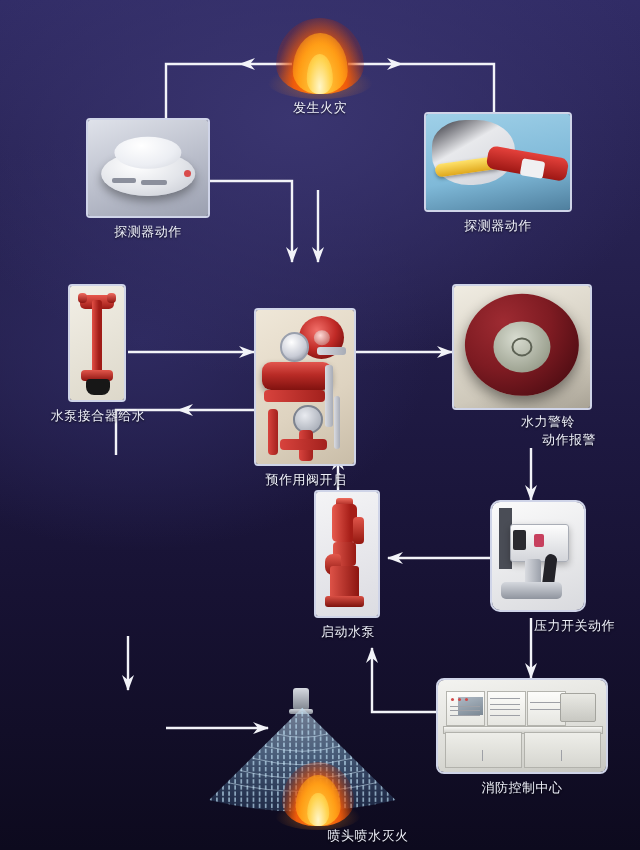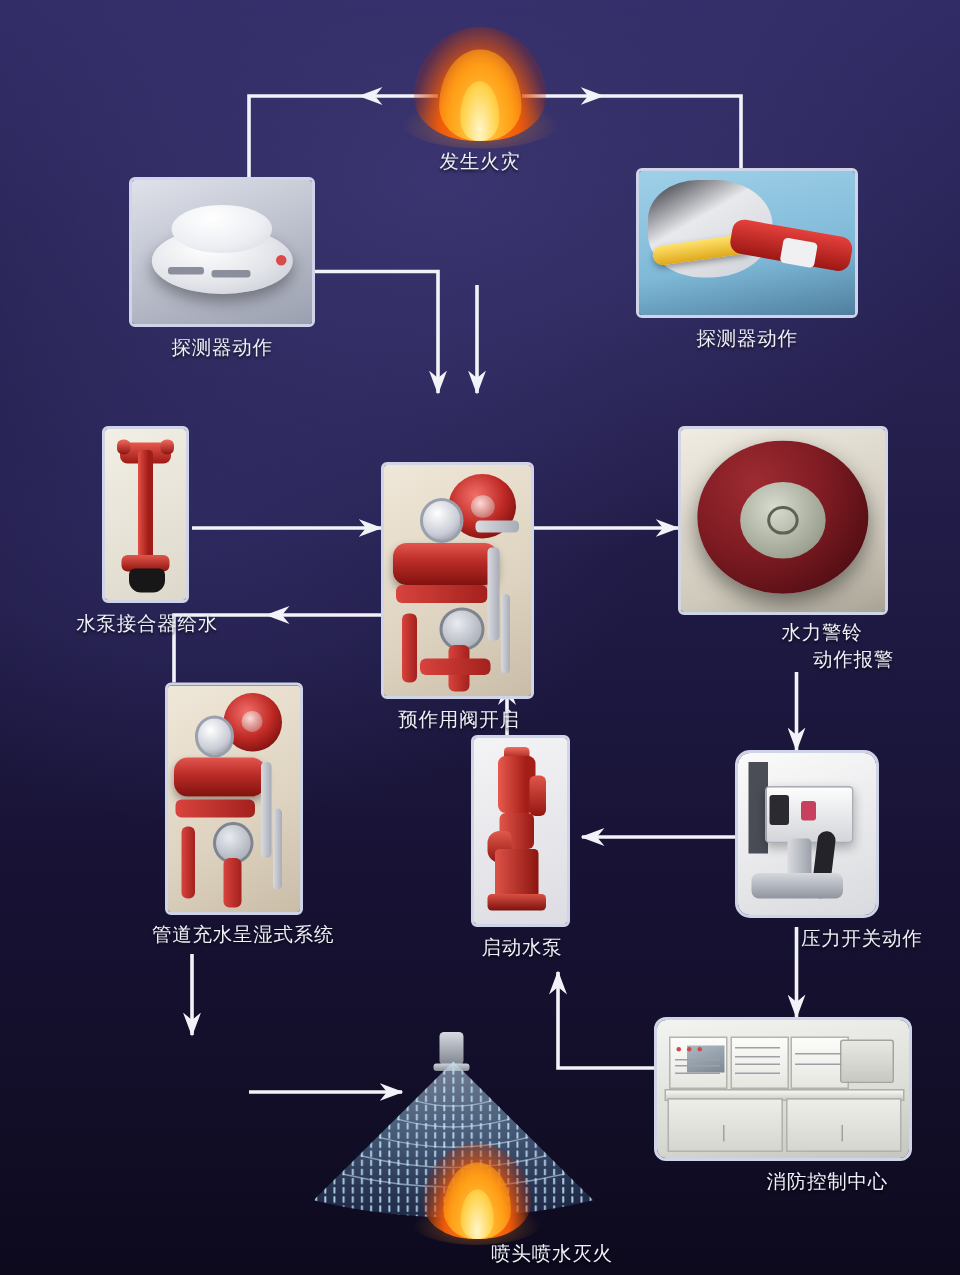--- a/index.html
+++ b/index.html
@@ -282,37 +282,20 @@
         <div class="ag-disc"></div>
         <div class="ag-plate">
             <div class="ag-hub"></div>
           </div>
       </div>
     </div>
     <div class="cap" style="left:36px;top:130px;width:120px;text-align:center;">水力警铃</div>
     <div class="cap" style="left:24px;top:148px;width:120px;text-align:right;">动作报警</div>
   </div>
 
-  <div class="node" style="left:110px;top:455px;width:130px;height:185px;">
-    <div class="frame" style="left:0;top:0;width:92px;height:155px;">
-      <div class="pic">
-        <div class="vs-bg"></div>
-        <div class="vs-wheel" style="left:42%;top:3%;width:44%;height:26%;"></div>
-        <div class="vs-gauge" style="left:20%;top:13%;width:26%;height:16%;"></div>
-        <div class="vs-body" style="left:4%;top:32%;width:70%;height:17%;"></div>
-        <div class="vs-pipe" style="left:6%;top:50%;width:60%;height:8%;"></div>
-        <div class="vs-steel" style="left:70%;top:34%;width:8%;height:42%;"></div>
-        <div class="vs-flange" style="left:34%;top:60%;width:26%;height:16%;"></div>
-        <div class="vs-pipe" style="left:10%;top:62%;width:10%;height:32%;"></div>
-        <div class="vs-pipe" style="left:42%;top:76%;width:14%;height:22%;"></div>
-        <div class="vs-steel" style="left:80%;top:54%;width:6%;height:36%;"></div>
-      </div>
-    </div>
-    <div class="cap" style="left:-38px;top:160px;width:180px;">管道充水呈湿式系统</div>
-  </div>
 
   <div class="node" style="left:490px;top:500px;width:146px;height:150px;">
     <div class="frame" style="left:0;top:0;width:96px;height:112px;border-radius:10px;">
       <div class="pic">
         <div class="ps-bg"></div>
         <div class="ps-dark"></div>
         <div class="ps-box"></div>
         <div class="ps-win"></div>
         <div class="ps-logo"></div>
         <div class="ps-hose"></div>
@@ -361,21 +344,21 @@
         <div class="cc-line" style="left:31%;top:38%;width:18%;"></div>
         <div class="cc-line" style="left:55%;top:24%;width:18%;"></div>
         <div class="cc-line" style="left:55%;top:32%;width:18%;"></div>
         <div class="cc-desk"></div>
         <div class="cc-cab" style="left:4%;width:45%;"></div>
         <div class="cc-cab" style="left:51%;width:45%;"></div>
         <div class="cc-line" style="left:26%;top:76%;width:1px;height:12%;background:#9ea0a6;"></div>
         <div class="cc-line" style="left:73%;top:76%;width:1px;height:12%;background:#9ea0a6;"></div>
       </div>
     </div>
-    <div class="cap" style="left:16px;top:102px;width:140px;text-align:right;">消防控制中心</div>
+    <div class="cap" style="left:16px;top:102px;width:140px;">消防控制中心</div>
   </div>
 
   <div class="node" style="left:186px;top:688px;width:250px;height:162px;">
     <div style="position:absolute;left:0;top:0;width:250px;height:140px;">
       <div class="sp-head" style="left:46%;"></div>
       <svg viewBox="0 0 250 140" style="position:absolute;left:0;top:18px;width:250px;height:122px;">
         <defs>
           <radialGradient id="sg" cx="46%" cy="0%" r="105%">
             <stop offset="0%" stop-color="#cfe6f5" stop-opacity=".95"></stop>
             <stop offset="45%" stop-color="#8fc2e3" stop-opacity=".80"></stop>

